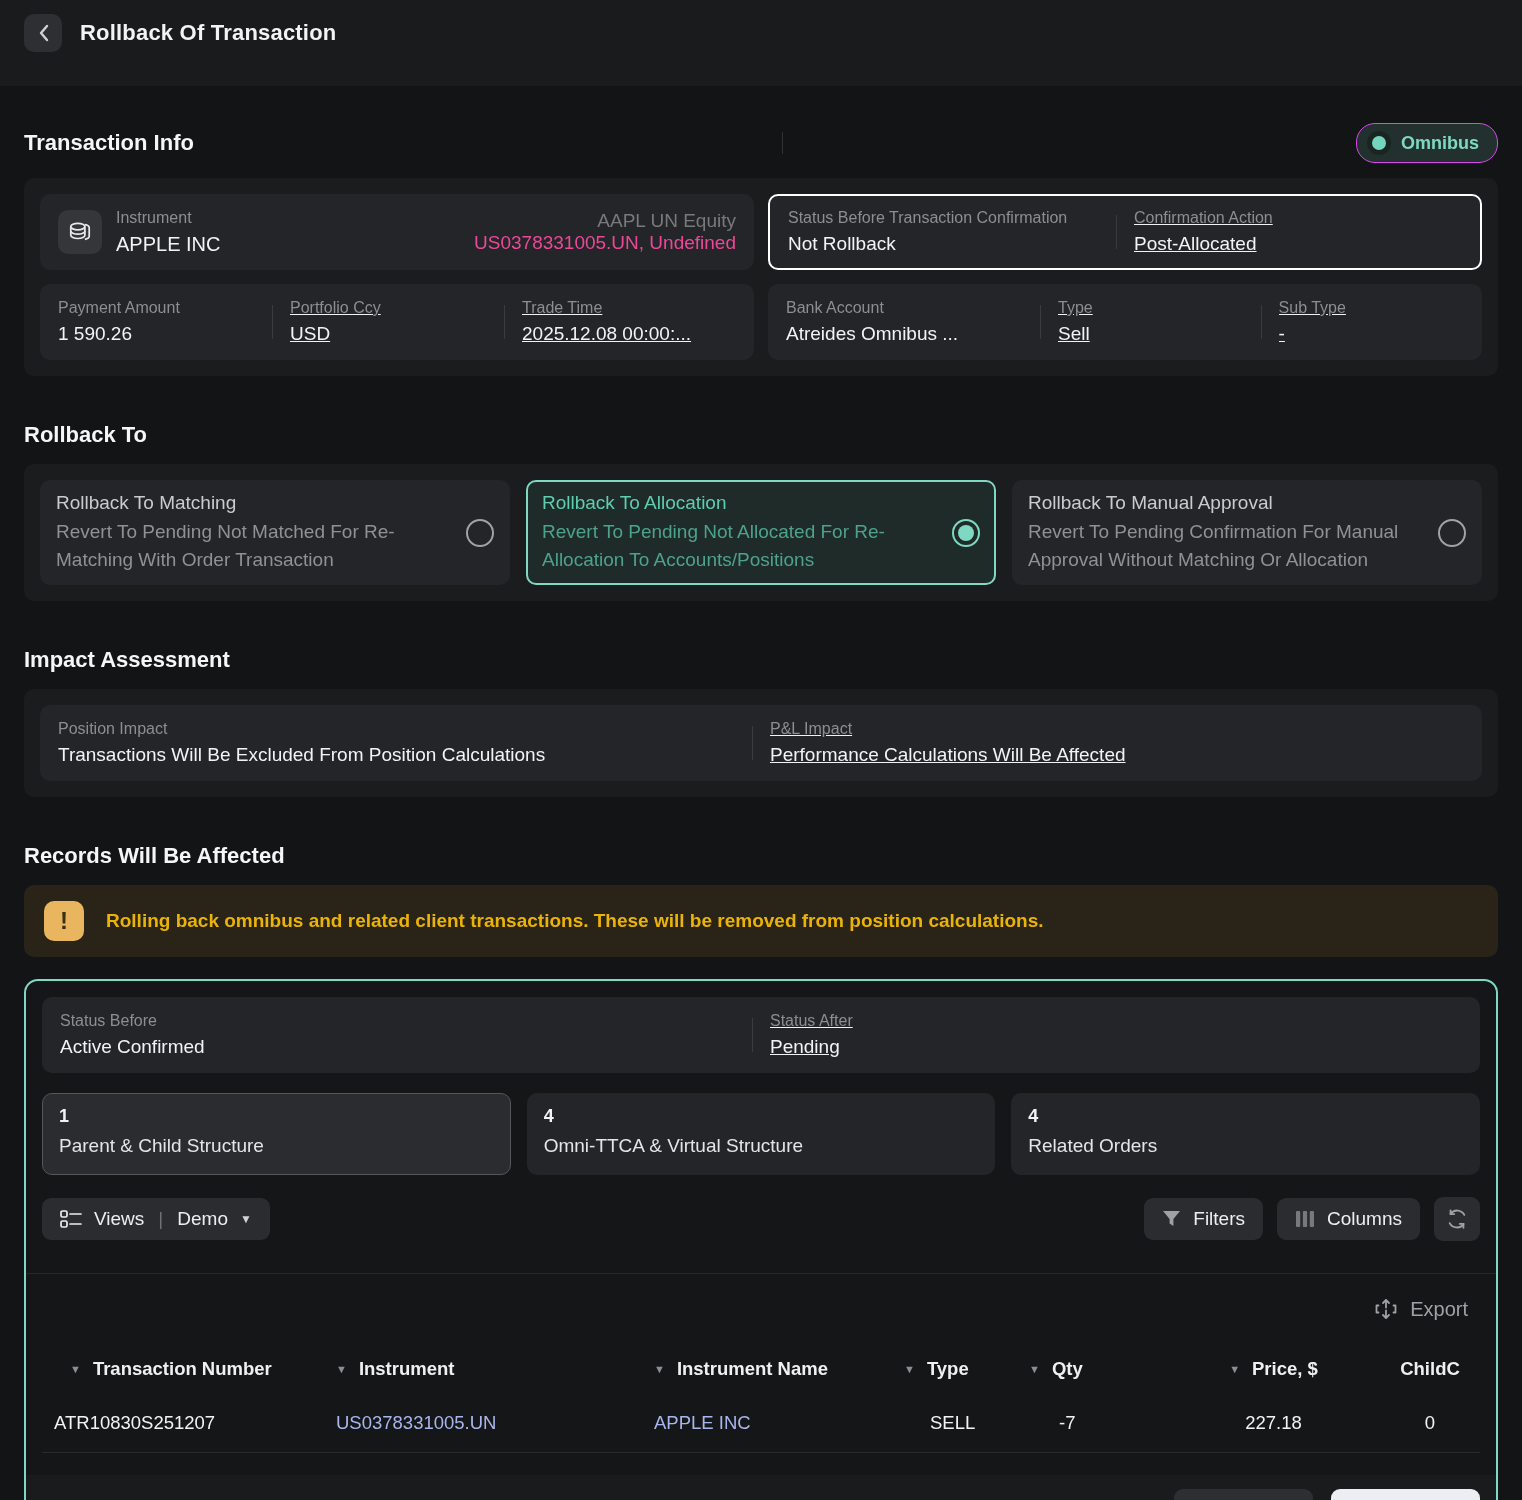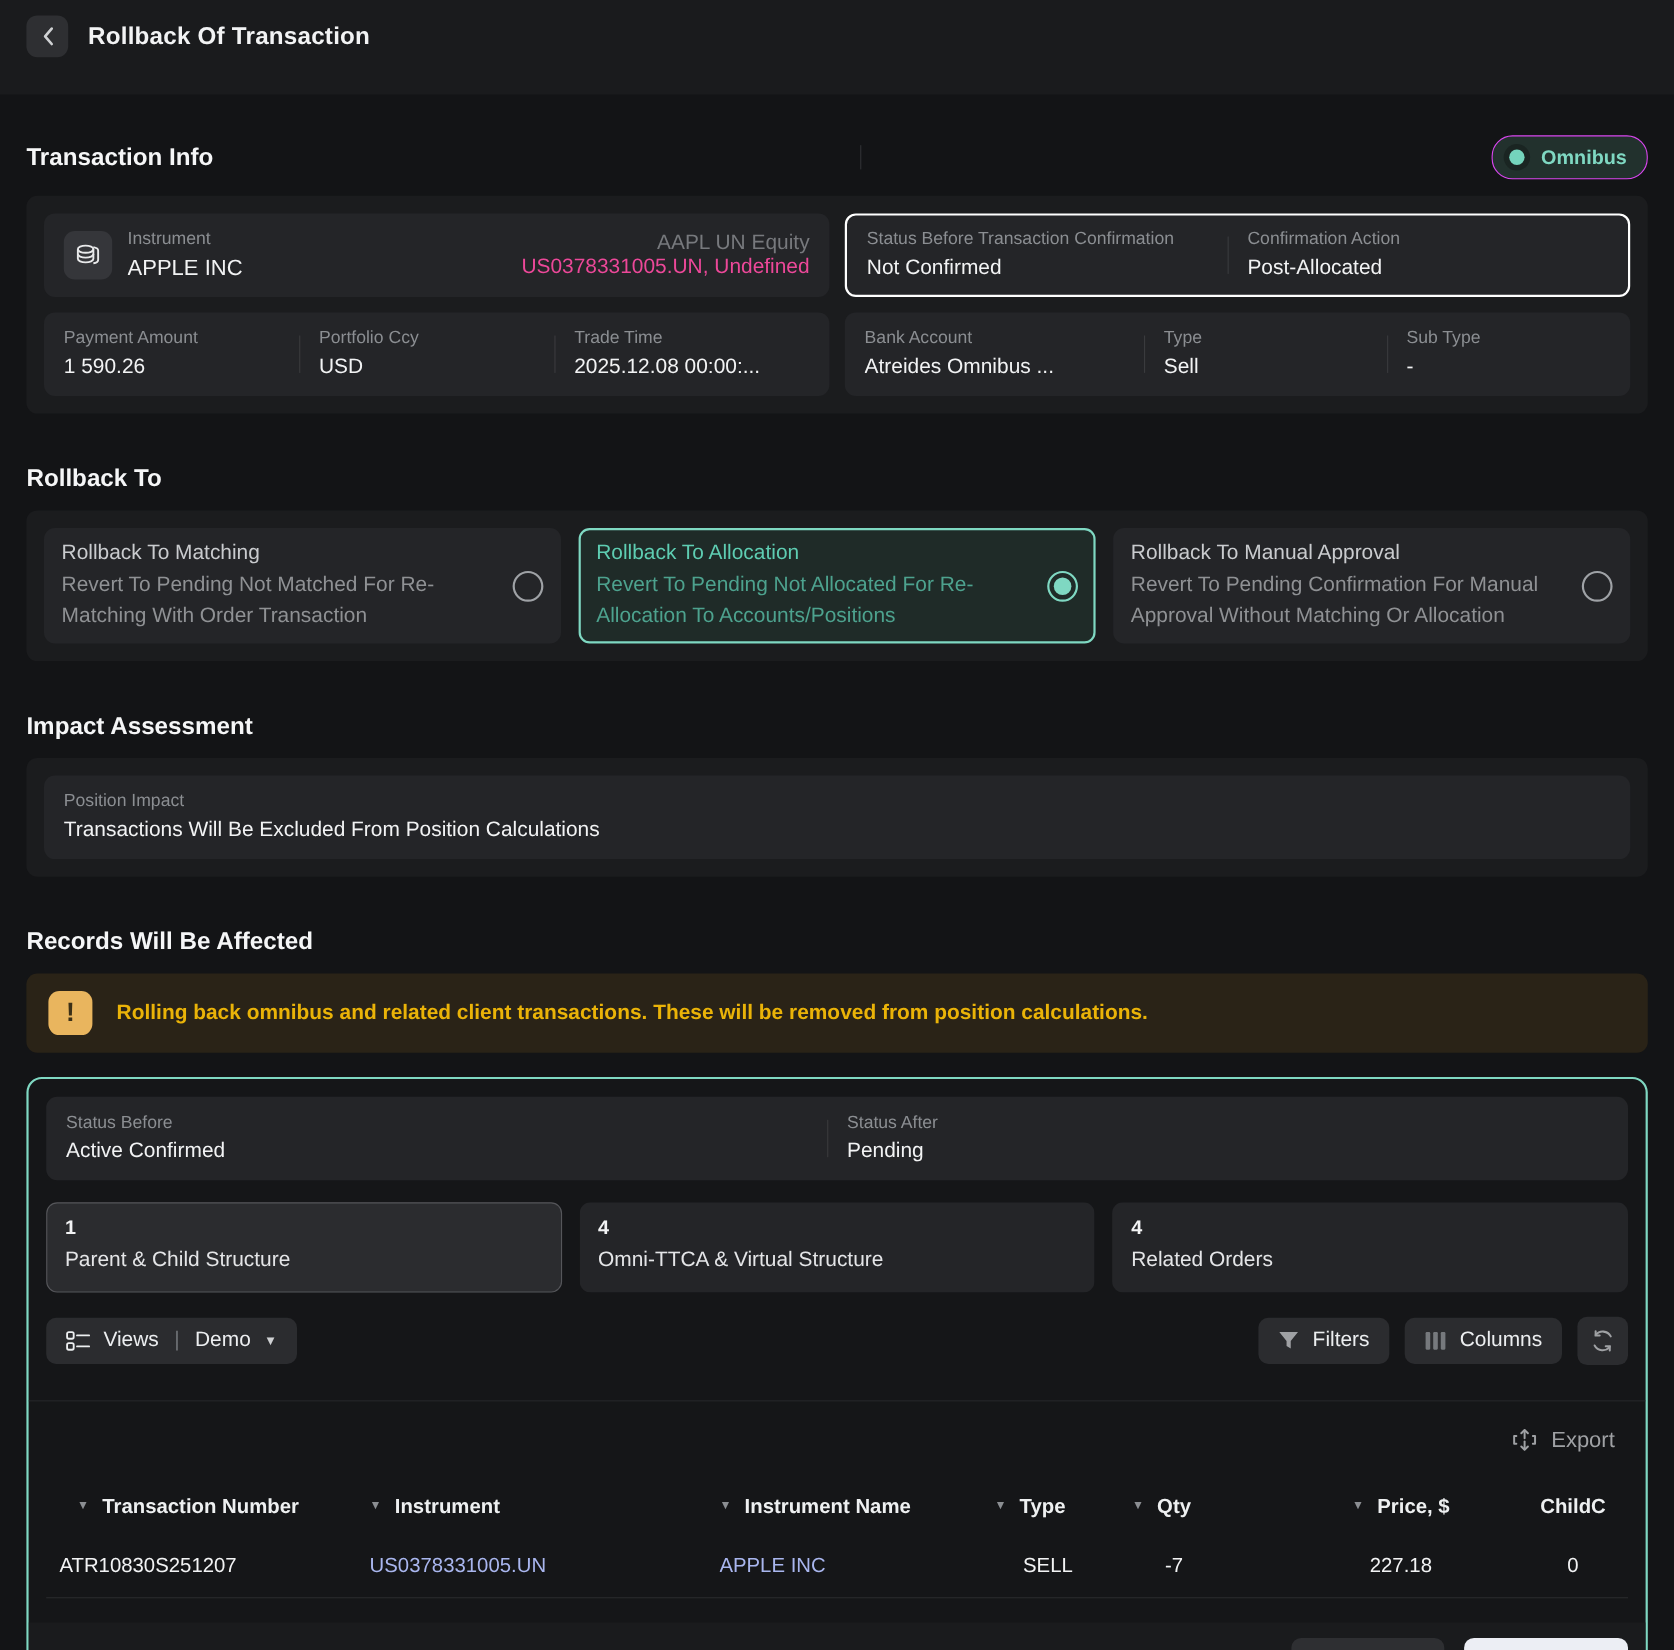--- a/index.html
+++ b/index.html
@@ -38,21 +38,21 @@
   .omnibus-pill .lbl { color:#7fd8c2; font-weight:bold; font-size:18px; }
 
   .panel { background:#1b1c1e; border-radius:10px; padding:16px; margin-top:16px; }
   .grid2 { display:grid; grid-template-columns:1fr 1fr; gap:14px; }
   .card {
     background:#242528; border-radius:10px; padding:12px 18px;
     display:flex; align-items:center; min-height:76px;
   }
   .fields { display:flex; width:100%; align-items:center; }
   .field { flex:1; min-width:0; position:relative; padding-right:14px; }
-  .field + .field { padding-left:18px; }
+  .field + .field { padding-left:18px;text-decoration:underline; }
   .field + .field::before { content:""; position:absolute; left:0; top:6px; bottom:6px; width:1px; background:#3a3b3e; }
   .f-label { color:#8b8e92; font-size:16px; white-space:nowrap; overflow:hidden; }
   .f-value { color:#f2f3f4; font-size:19px; margin-top:6px; white-space:nowrap; overflow:hidden; }
   .teal-outline { border:2px solid #ffffff; }
 
   .inst-card { justify-content:space-between; }
   .inst-left { display:flex; align-items:center; gap:14px; min-width:0; }
   .inst-icon {
     width:44px; height:44px; border-radius:10px; background:#35363a;
     display:flex; align-items:center; justify-content:center; flex:0 0 auto;
@@ -181,21 +181,21 @@
         <div class="inst-right">
           <div class="l1">AAPL UN Equity</div>
           <div class="l2">US0378331005.UN, Undefined</div>
         </div>
       </div>
 
       <div class="card teal-outline">
         <div class="fields">
           <div class="field">
             <div class="f-label">Status Before Transaction Confirmation</div>
-            <div class="f-value">Not Confirmed</div>
+            <div class="f-value">Not Rollback</div>
           </div>
           <div class="field">
             <div class="f-label">Confirmation Action</div>
             <div class="f-value">Post-Allocated</div>
           </div>
         </div>
       </div>
 
       <div class="card">
         <div class="fields">
@@ -260,20 +260,24 @@
     </div>
   </div>
 
   <div class="section-title" style="margin-top:46px">Impact Assessment</div>
   <div class="panel">
     <div class="card">
       <div class="fields">
         <div class="field">
           <div class="f-label">Position Impact</div>
           <div class="f-value">Transactions Will Be Excluded From Position Calculations</div>
+        </div>
+        <div class="field">
+          <div class="f-label">P&amp;L Impact</div>
+          <div class="f-value">Performance Calculations Will Be Affected</div>
         </div>
       </div>
     </div>
   </div>
 
   <div class="section-title" style="margin-top:46px">Records Will Be Affected</div>
 
   <div class="warn">
     <div class="warn-icon">!</div>
     <div class="warn-text">Rolling back omnibus and related client transactions. These will be removed from position calculations.</div>

